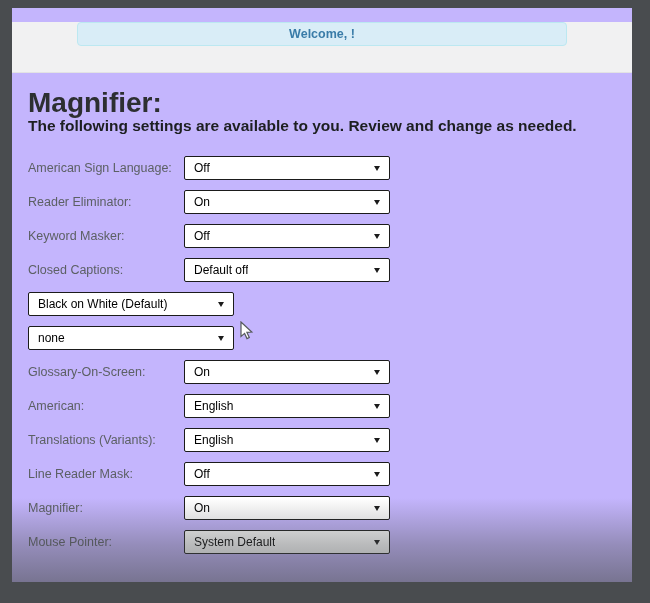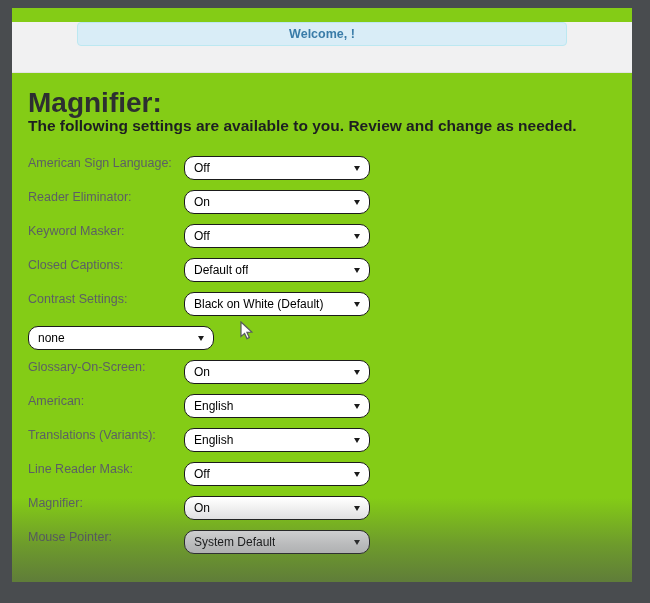--- a/index.html
+++ b/index.html
@@ -5,21 +5,21 @@
   html,body{margin:0;padding:0;}
   body{
     width:650px;height:603px;
     background:#494c4f;
     font-family:"Liberation Sans","DejaVu Sans",sans-serif;
     position:relative;
     overflow:hidden;
   }
   .page{
     position:absolute;left:12px;top:8px;width:620px;height:574px;
-    background:#84cc16;overflow:hidden;
+    background:#c4b5fd;overflow:hidden;
   }
   .header{
     height:50px;background:#f1f1f2;border-bottom:1px solid #e3e3e4;
   }
   .banner{
     width:490px;height:24px;margin:14px auto 0 auto;box-sizing:border-box;
     background:#d9edf7;border:1px solid #bce8f1;border-radius:4px;
     display:flex;align-items:center;justify-content:center;
     color:#3a7ca8;font-size:12.5px;font-weight:bold;
   }
@@ -27,29 +27,29 @@
   .title{
     margin:16px 0 0 0;font-size:28px;line-height:28px;
     font-weight:bold;color:#2d2f31;letter-spacing:0;
   }
   .subtitle{
     font-size:15.5px;line-height:18px;font-weight:bold;
     color:#1d1f21;white-space:nowrap;
   }
   .rows{margin-top:21px;}
   .row{
-    display:flex;margin-bottom:10px;min-height:24px;
+    display:flex;align-items:center;margin-bottom:10px;min-height:24px;
   }
   .row-label{
     width:156px;flex:0 0 156px;box-sizing:border-box;padding-right:10px;
     font-size:12.5px;line-height:15px;color:#5c6064;
   }
   .select{
-    width:186px;height:24px;box-sizing:border-box;
-    background:#ffffff;border:1px solid #1b1b1b;border-radius:10px;
+    width:206px;height:24px;box-sizing:border-box;
+    background:#ffffff;border:1px solid #1b1b1b;border-radius:2px;
     display:flex;align-items:center;justify-content:space-between;
     padding:0 9px;cursor:default;
   }
   .select-value{
     font-size:12px;color:#000;white-space:nowrap;overflow:hidden;
   }
   .caret{
     width:0;height:0;flex:0 0 auto;margin-left:6px;
     border-left:3.5px solid transparent;
     border-right:3.5px solid transparent;
@@ -102,21 +102,20 @@
           </div>
         </div>
         <div class="row">
           <div class="row-label">Closed Captions:</div>
           <div class="select">
             <span class="select-value">Default off</span>
             <span class="caret"></span>
           </div>
         </div>
         <div class="row">
-          <div class="row-label">Contrast Settings:</div>
           <div class="select">
             <span class="select-value">Black on White (Default)</span>
             <span class="caret"></span>
           </div>
         </div>
         <div class="row">
           <div class="select">
             <span class="select-value">none</span>
             <span class="caret"></span>
           </div>

